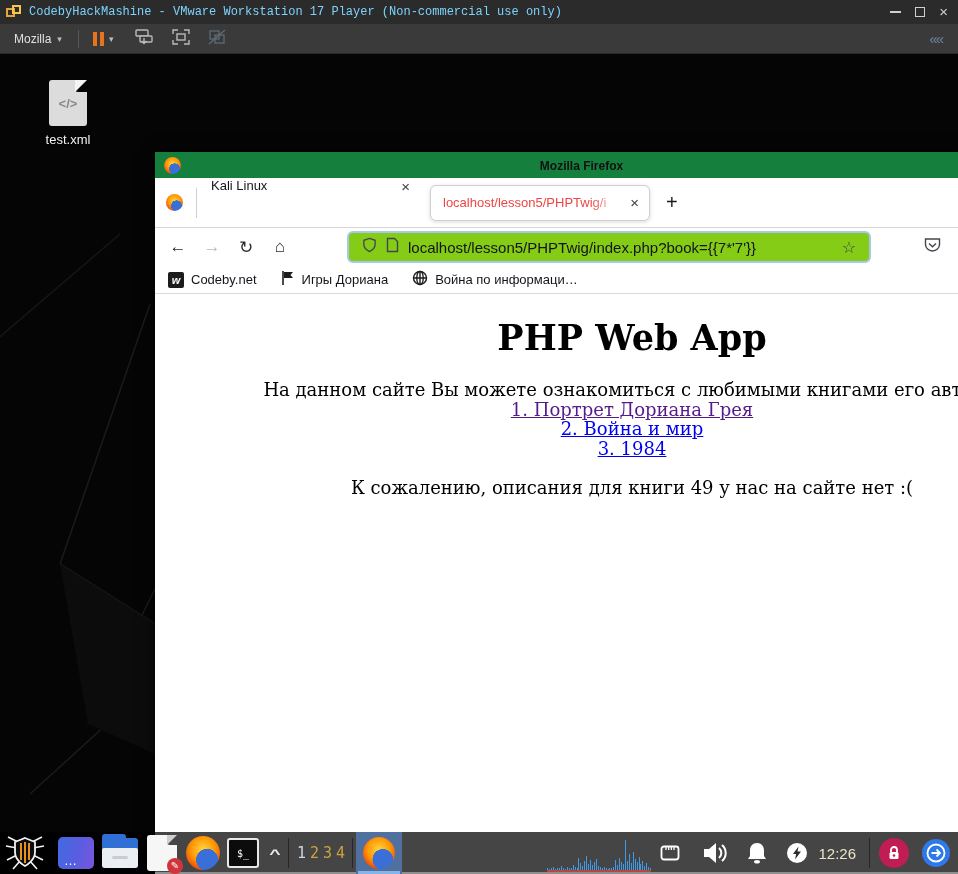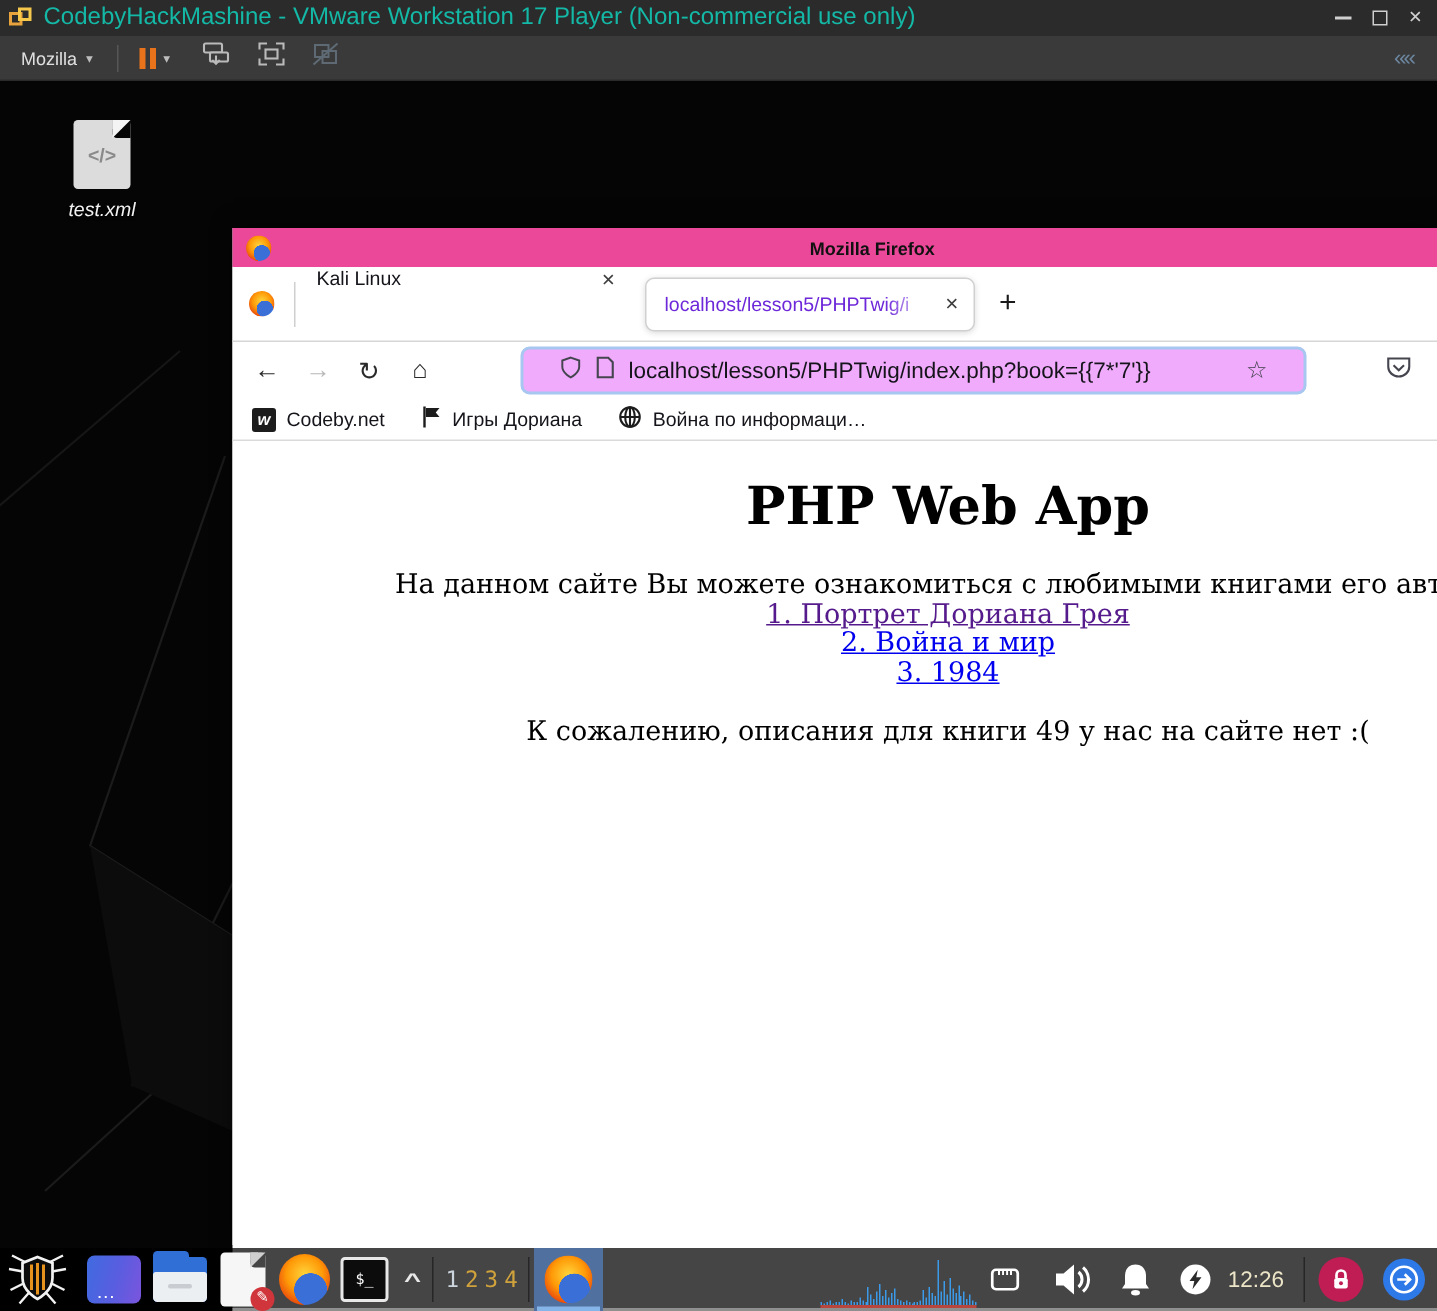--- a/index.html
+++ b/index.html
@@ -5,21 +5,21 @@
   * { margin:0; padding:0; box-sizing:border-box; }
   html,body { width:958px; height:874px; }
   body { font-family:"Liberation Sans", sans-serif; overflow:hidden; background:#000; }
   .screen { position:relative; width:958px; height:874px; background:#000; overflow:hidden; }
 
   
   .vm-titlebar { position:absolute; left:0; top:0; width:958px; height:24px; background:#2b2b2b;
     display:flex; align-items:center; padding:0 6px; }
   .vm-logo { width:16px; height:14px; margin-right:7px; position:relative; flex:0 0 auto; }
   .vm-logo .sq { position:absolute; border:2px solid #e8a33d; }
-  .vm-title { color:#14b8a6; font-size:16px; white-space:nowrap; }
+  .vm-title { color:#7dd3fc; font-size:12px; white-space:nowrap;font-family:Liberation Mono, monospace; }
   .vm-controls { margin-left:auto; display:flex; align-items:center; gap:14px; padding-right:4px; }
   .vm-min { width:11px; height:2px; background:#cfcfcf; }
   .vm-max { width:10px; height:10px; border:1px solid #cfcfcf; }
   .vm-close { color:#cfcfcf; font-size:15px; line-height:10px; }
 
   
   .vm-toolbar { position:absolute; left:0; top:24px; width:958px; height:30px; background:#3a3a3a;
     display:flex; align-items:center; padding:0 8px; border-bottom:1px solid #2a2a2a; }
   .player-menu { color:#e0e0e0; font-size:12px; display:flex; align-items:center; gap:6px; padding:3px 6px; }
   .caret-down { font-size:9px; color:#bdbdbd; }
@@ -33,53 +33,53 @@
   
   .desktop { position:absolute; left:0; top:54px; width:958px; height:778px; background:#050505; overflow:hidden; }
   .wallpaper-lines { position:absolute; left:0; top:0; }
   .desktop-icon { position:absolute; left:28px; top:26px; width:80px; text-align:center; }
   .file-glyph { width:38px; height:46px; background:#dcdcdc; border-radius:3px; margin:0 auto; position:relative; }
   .file-glyph .fold { position:absolute; right:0; top:0; width:12px; height:12px; background:#050505;
      border-bottom-left-radius:3px; }
   .file-glyph .fold::after { content:""; position:absolute; left:0; top:0; border:6px solid transparent;
      border-left-color:#f4f4f4; border-top-color:#f4f4f4; }
   .file-glyph .code { position:absolute; left:0; right:0; top:16px; color:#8a8a8a; font-size:13px; font-weight:bold; }
-  .desktop-icon .label { color:#f2f2f2; font-size:13px; margin-top:6px; text-shadow:0 1px 2px #000;font-style:italic; }
+  .desktop-icon .label { color:#f2f2f2; font-size:13px; margin-top:6px; text-shadow:0 1px 2px #000; }
 
   
   .ff-window { position:absolute; left:155px; top:98px; width:803px; height:680px; background:#fff;
      box-shadow:0 0 14px rgba(0,0,0,.6); }
-  .ff-titlebar { position:relative; height:26px; background:#ec4899; }
+  .ff-titlebar { position:relative; height:26px; background:#15803d; }
   .ff-titlebar .title { position:absolute; left:0; top:0; width:853px; height:26px; line-height:28px;
      text-align:center; font-size:12px; font-weight:bold; color:#111; }
   .ff-app-icon { position:absolute; left:9px; top:5px; }
 
   .fflogo { display:inline-block; border-radius:50%; position:relative; overflow:hidden;
      background:radial-gradient(circle at 62% 70%, #3a6fd8 0 34%, transparent 35%),
      radial-gradient(circle at 50% 40%, #ffd43b 0%, #ff9a07 45%, #e3350d 85%, #b5179e 100%); }
 
   .ff-tabbar { position:relative; height:50px; background:#fff; border-bottom:1px solid #d6d6d6;
      display:flex; align-items:center; }
   .tab-sep { width:1px; height:30px; background:#cfcfcf; margin-left:13px; }
   .tab { height:50px; width:226px; display:flex; align-items:flex-start; padding:0 10px 0 14px; }
   .tab .t-label { flex:1; font-size:13px; color:#15141a; white-space:nowrap; overflow:hidden; }
   .tab-close { font-size:15px; color:#3f3f3f; padding:0 3px; }
   .tab-active { height:36px; width:220px; margin-left:7px; background:#fff; border:1px solid #d0d0d0;
      border-radius:6px; box-shadow:0 1px 4px rgba(0,0,0,.15); display:flex; align-items:center;
      padding:0 7px 0 12px; }
-  .tab-active .t-label { flex:1; font-size:13px; color:#6d28d9; white-space:nowrap; overflow:hidden;
+  .tab-active .t-label { flex:1; font-size:13px; color:#ef4444; white-space:nowrap; overflow:hidden;
      -webkit-mask-image:linear-gradient(90deg,#000 80%,transparent 98%);
      mask-image:linear-gradient(90deg,#000 80%,transparent 98%); }
   .newtab-btn { margin-left:16px; font-size:20px; font-weight:300; color:#1a1a1a; }
 
   .ff-navbar { height:38px; background:#fff; display:flex; align-items:center; padding:0 6px; }
   .nav-btn { width:34px; text-align:center; font-size:17px; color:#2a2a2a; }
   .nav-btn.disabled { color:#b9b9b9; }
   .urlbar { width:524px; height:32px; margin-left:50px; border:2px solid #a7c6f0; border-radius:6px;
-     background:#f0abfc; display:flex; align-items:center; padding:0 24px; gap:9px; }
+     background:#84cc16; display:flex; align-items:center; padding:0 13px; gap:9px; }
   .urlbar .url-text { flex:1; font-size:15px; color:#15141a; white-space:nowrap; overflow:hidden; }
   .star { font-size:16px; color:#40404a; }
   .pocket-btn { margin-left:52px; }
 
   .ff-bookmarks { height:28px; background:#fff; border-bottom:1px solid #dadada; display:flex;
      align-items:center; padding-left:13px; gap:24px; }
   .bm-item { display:flex; align-items:center; gap:7px; font-size:13px; color:#15141a; }
   .bm-fav { width:16px; height:16px; background:#1c1c1c; border-radius:2px; color:#fff; font-size:11px;
      font-weight:bold; text-align:center; line-height:16px; font-style:italic; }
 

